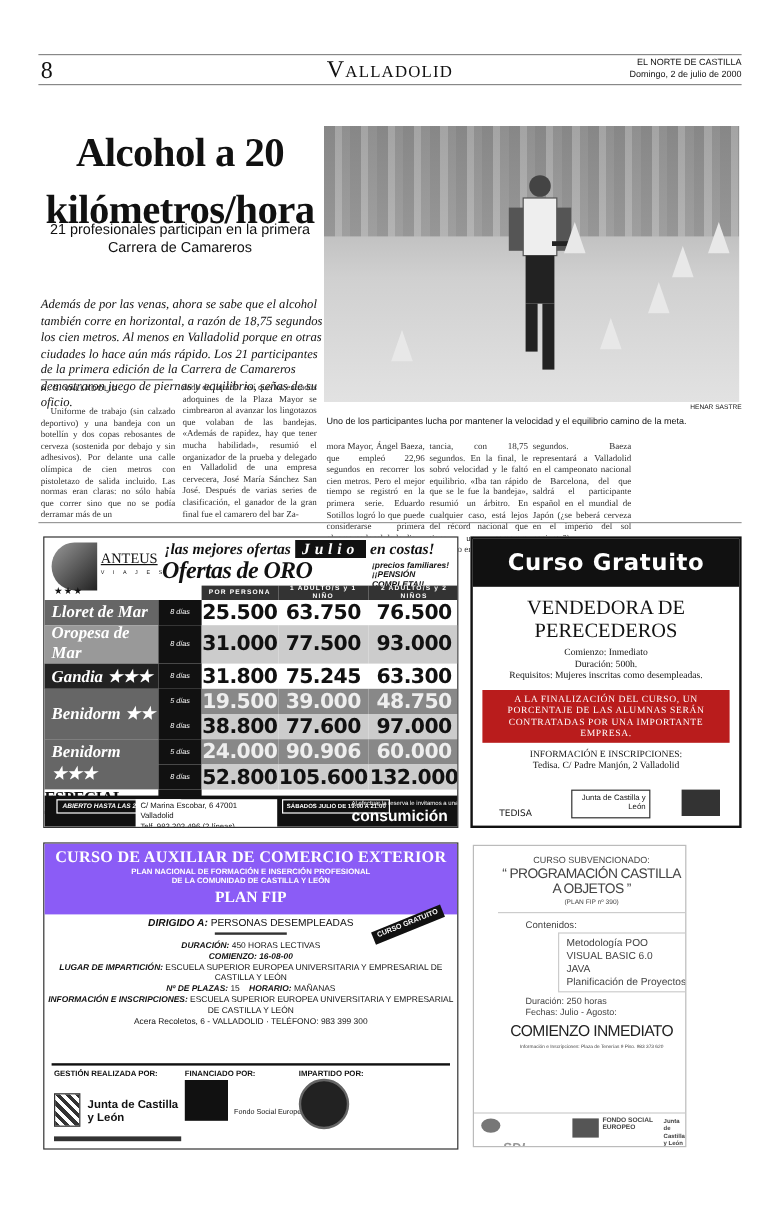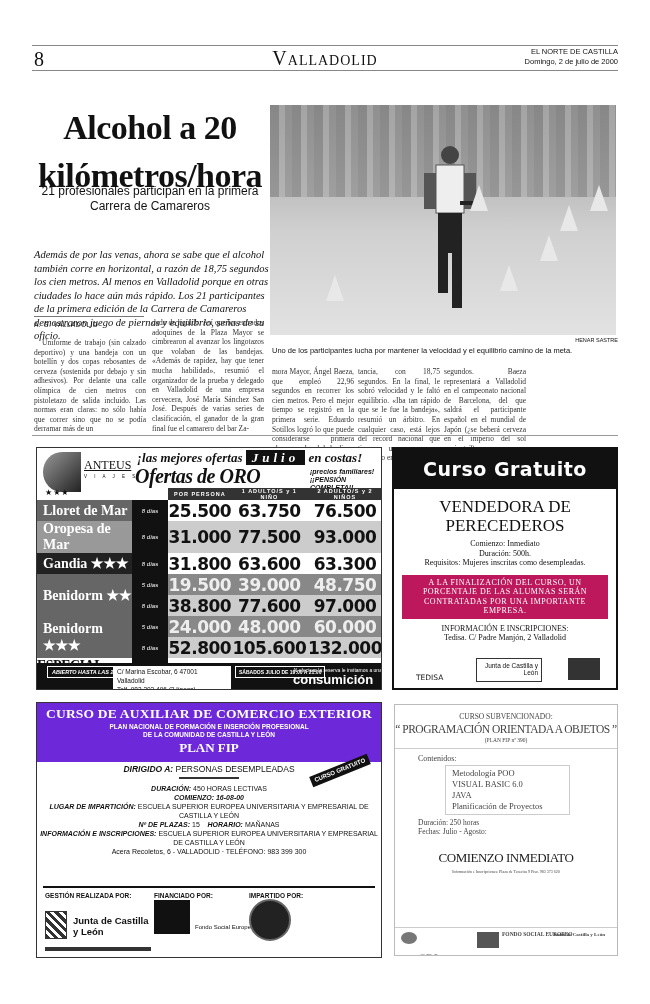--- a/index.html
+++ b/index.html
@@ -39,50 +39,50 @@
   .ad1 .brand-sub { position:absolute; left:47px; top:26px; font-size:4.5px; letter-spacing:3px; }
   .ad1 .stars { position:absolute; left:8px; top:40px; font-size:8px; letter-spacing:1px; }
   .ad1 .tag1 { position:absolute; left:100px; top:2px; font-size:13px; font-weight:bold; font-style: italic; font-family:"Liberation Serif",serif; }
   .ad1 .julio { background:#111; color:#fff; padding:0 6px; letter-spacing:4px; }
   .ad1 .tag2 { position:absolute; left:98px; top:17px; font-size:20px; font-weight:bold; font-style: italic; font-family:"Liberation Serif",serif; letter-spacing: -0.5px; }
   .ad1 .tag3 { position:absolute; left:273px; top:20px; font-size:7px; font-weight:bold; font-style:italic; line-height:8px; }
   .ad1 table { position:absolute; left:0; top:40px; width:346px; border-collapse: collapse; }
   .ad1 th { font-size:5.5px; color:#fff; background:#333; letter-spacing:1px; height:7px; font-weight:bold; }
   .ad1 th.blank { background: transparent; }
   .ad1 td { height:21px; }
-  .ad1 .dest { width:95px; font-family:"Liberation Serif",serif; font-size:14px; font-weight:bold; color:#fff; padding-left:6px; background:#666; }
+  .ad1 .dest { width:95px; font-family:"Liberation Serif",serif; font-size:14px; font-weight:bold; font-style:italic; color:#fff; padding-left:6px; background:#666; }
   .ad1 .dest.dark { background:#222; }
   .ad1 .dest.light { background:#999; }
   .ad1 .days { width:36px; background:#111; color:#fff; font-size:6px; font-style: italic; text-align:center; }
   .ad1 .p { text-align:center; font-size:17px; font-weight:bold; font-family:"DejaVu Sans",sans-serif; letter-spacing:-0.5px; }
   .ad1 tr.g td.p { background:#ccc; }
   .ad1 tr.dg td.p { background:#888; color:#eee; }
   .ad1 .ten { font-family:"Liberation Serif",serif; font-size:14px; font-weight:bold; letter-spacing:-0.5px; }
   .ad1 .foot { position:absolute; left:0; bottom:0; width:346px; height:26px; background:#111; color:#fff; }
   .ad1 .foot .open { position:absolute; left:10px; top:3px; border:1px solid #fff; font-size:5.5px; font-style: italic; font-weight:bold; padding:1px 4px; line-height:8px; text-align:center; }
   .ad1 .foot .addr { position:absolute; left:76px; top:3px; font-size:6.5px; background:#fff; color:#111; padding:1px 4px; line-height:9px; width:118px; }
   .ad1 .foot .sat { position:absolute; left:198px; top:3px; border:1px solid #fff; font-size:5px; font-weight:bold; padding:1px 3px; line-height:8px; text-align:center; }
   .ad1 .foot .cons { position:absolute; left:256px; top:2px; font-size:7px; line-height:10px; }
   .ad1 .foot .cons b { font-size:13px; }
 
   
   .ad2 { left: 392px; top: 447px; width: 226px; height: 243px; border: 2px solid #111; background: #fff; text-align:center; overflow:hidden; }
   .ad2 .bar { background:#111; color:#fff; font-family:"DejaVu Sans",sans-serif; font-weight:bold; font-size:19px; height:40px; line-height:40px; letter-spacing:0.5px; }
   .ad2 .title { margin-top:8px; font-family:"Liberation Serif",serif; font-size:17px; line-height:19px; }
   .ad2 .meta { font-family:"Liberation Serif",serif; font-size:8px; line-height:9.5px; margin-top:4px; }
-  .ad2 .box { background:#be185d; color:#fff; margin:7px 8px 0 8px; font-family:"Liberation Serif",serif; font-size:8px; line-height:9.5px; padding:3px 16px; letter-spacing:0.5px; }
+  .ad2 .box { background:#b91c1c; color:#fff; margin:7px 8px 0 8px; font-family:"Liberation Serif",serif; font-size:8px; line-height:9.5px; padding:3px 16px; letter-spacing:0.5px; }
   .ad2 .info { margin-top:5px; font-family:"Liberation Serif",serif; font-size:8px; line-height:9.5px; }
   .ad2 .logos { position:absolute; left:0; right:0; bottom:6px; height:24px; }
   .ad2 .tedisa { position:absolute; left:22px; bottom:0; font-family:"DejaVu Sans",sans-serif; font-weight:normal; font-size:7.5px; }
   .ad2 .junta { position:absolute; left:82px; bottom:0; width:66px; height:24px; border:1px solid #333; font-family:"Liberation Sans",sans-serif; font-size:6.5px; line-height:7px; text-align:right; padding-right:3px; padding-top:3px; }
   .ad2 .eu { position:absolute; right:16px; bottom:2px; width:32px; height:22px; background:#333; }
 
   
   .ad3 { left: 36px; top: 702px; width: 346px; height: 256px; border: 1px solid #333; background:#fff; font-family:"Liberation Sans",sans-serif; text-align:center; overflow:hidden; }
-  .ad3 .top { background:#6d28d9; color:#fff; height:59px; padding-top:3px;text-align:center; }
+  .ad3 .top { background:#8b5cf6; color:#fff; height:59px; padding-top:3px;text-align:center; }
   .ad3 .top .t1 { font-family:"Liberation Serif",serif; font-weight:bold; font-size:13.5px; letter-spacing:0.2px; }
   .ad3 .top .t2 { font-size:6.5px; font-weight:bold; line-height:8px; margin-top:1px; }
   .ad3 .top .t3 { font-family:"Liberation Serif",serif; font-weight:bold; font-size:13px; margin-top:1px; }
   .ad3 .body { font-size:7px; line-height:9px; padding-top:3px; }
   .ad3 .body b { font-style: italic; }
   .ad3 .dir { font-size:8.5px; margin-bottom:3px; }
   .ad3 .rule { width:60px; height:2px; background:#333; margin:0 auto 5px auto; }
   .ad3 .stamp { position:absolute; left:272px; top:62px; background:#111; color:#fff; font-size:6px; font-weight:bold; padding:2px 4px; transform: rotate(-22deg); line-height:7px; }
   .ad3 .hr { position:absolute; left:6px; right:6px; top:183px; height:2px; background:#111; }
   .ad3 .lbl { position:absolute; top:189px; font-size:6.5px; font-weight:bold; }
@@ -90,29 +90,29 @@
   .ad3 .jcl .shield { position:absolute; left:0; top:6px; width:22px; height:28px; border:1px solid #333; background: repeating-linear-gradient(45deg,#333 0 3px,#fff 3px 6px); }
   .ad3 .jcl .txt { position:absolute; left:28px; top:10px; font-size:9.5px; font-weight:bold; line-height:11px; text-align:left; }
   .ad3 .jcl .strip { position:absolute; left:0; bottom:0; width:106px; height:4px; background:#333; }
   .ad3 .eu { position:absolute; left:117px; top:197px; width:36px; height:34px; background:#111; }
   .ad3 .fse { position:absolute; left:158px; top:220px; font-size:6px; line-height:8px; text-align:left; }
   .ad3 .escal-seal { position:absolute; left:212px; top:196px; width:42px; height:42px; border-radius:50%; background:#222; border:2px solid #666; }
   .ad3 .escal { position:absolute; left:258px; top:194px; text-align:left; font-size:5px; line-height:6px; font-weight:bold; width:86px; }
   .ad3 .escal .nm { font-size:11px; line-height:11px; }
 
   
-  .ad4 { left: 394px; top: 704px; width: 224px; height: 252px; border:1px solid #bbb; background:#fff; font-family:Liberation Serif, serif; color:#444; overflow:hidden; }
+  .ad4 { left: 394px; top: 704px; width: 178px; height: 252px; border:1px solid #bbb; background:#fff; font-family:Liberation Sans, sans-serif; color:#444; overflow:hidden;padding-left:20px; }
   .ad4 .h1 { text-align:center; font-size:7.5px; margin-top:7px; }
   .ad4 .h2 { text-align:center; font-size:11.5px; letter-spacing:-0.5px; margin-top:2px; }
   .ad4 .h3 { text-align:center; font-size:5.5px; margin-top:2px; }
   .ad4 .div { height:1px; background:#ccc; margin:5px 0; }
   .ad4 .cont { font-size:8px; margin-left:23px; }
   .ad4 .list { margin:2px 0 0 50px; width:125px; border:1px solid #ccc; padding:2px 6px; font-size:8.5px; line-height:11px; }
   .ad4 .dur { font-size:7.5px; margin-left:23px; margin-top:3px; line-height:9px; }
-  .ad4 .start { text-align:center; font-size:13px; color:#222; margin-top:14px; letter-spacing:-0.5px; }
+  .ad4 .start { text-align:center; font-size:13px; color:#222; margin-top:3px; letter-spacing:-0.5px; }
   .ad4 .inf { text-align:center; font-size:4px; margin-top:3px; }
   .ad4 .logos { position:absolute; left:0; right:0; bottom:4px; height:24px; border-top:1px solid #ccc; padding-top:2px; }
   .ad4 .sdi { position:absolute; left:6px; top:4px; width:48px; height:18px; }
   .ad4 .sdi .ov { position:absolute; left:0; top:0; width:16px; height:12px; border-radius:50%; background:#777; }
   .ad4 .sdi .t { position:absolute; left:18px; top:0; font-size:11px; font-style:italic; font-weight:bold; color:#999;margin-top:19px; }
   .ad4 .eu { position:absolute; left:82px; top:4px; width:22px; height:16px; background:#555; }
   .ad4 .fse { position:absolute; left:107px; top:3px; font-size:5.5px; line-height:6px; font-weight:bold; }
   .ad4 .jcl { position:absolute; left:158px; top:4px; font-size:5px; line-height:6px; font-weight:bold; }
 </style>
 </head>
@@ -196,41 +196,41 @@
       <td class="dest light">Oropesa de Mar</td>
       <td class="days">8 días</td>
       <td class="p">31.000</td>
       <td class="p">77.500</td>
       <td class="p">93.000</td>
     </tr>
     <tr>
       <td class="dest dark">Gandia ★★★</td>
       <td class="days">8 días</td>
       <td class="p">31.800</td>
-      <td class="p">63.600</td>
+      <td class="p">75.245</td>
       <td class="p">63.300</td>
     </tr>
     <tr class="dg">
       <td class="dest" rowspan="2">Benidorm ★★</td>
       <td class="days">5 días</td>
       <td class="p">19.500</td>
       <td class="p">39.000</td>
       <td class="p">48.750</td>
     </tr>
     <tr class="g">
       <td class="days">8 días</td>
       <td class="p">38.800</td>
       <td class="p">77.600</td>
       <td class="p">97.000</td>
     </tr>
     <tr class="dg">
       <td class="dest" rowspan="2">Benidorm ★★★</td>
       <td class="days">5 días</td>
       <td class="p">24.000</td>
-      <td class="p">48.000</td>
+      <td class="p">90.906</td>
       <td class="p">60.000</td>
     </tr>
     <tr class="g">
       <td class="days">8 días</td>
       <td class="p">52.800</td>
       <td class="p">105.600</td>
       <td class="p">132.000</td>
     </tr>
     <tr>
       <td class="ten" style="background:#fff;color:#111;font-style:normal">ESPECIAL TENERIFE</td>
@@ -303,21 +303,21 @@
     <div class="txt">Junta de Castilla y León</div>
     <div class="strip"></div>
   </div>
   <div class="eu"></div>
   <div class="fse">Fondo Social Europeo</div>
   <div class="escal-seal"></div>
 </div>
 
 <div class="abs ad4">
   <div class="h1">CURSO SUBVENCIONADO:</div>
-  <div class="h2">“ PROGRAMACIÓN ORIENTADA A OBJETOS ”</div>
+  <div class="h2">“ PROGRAMACIÓN CASTILLA A OBJETOS ”</div>
   <div class="h3">(PLAN FIP nº 390)</div>
   <div class="div"></div>
   <div class="cont">Contenidos:</div>
   <div class="list">
     <div>Metodología POO</div>
     <div>VISUAL BASIC 6.0</div>
     <div>JAVA</div>
     <div>Planificación de Proyectos</div>
   </div>
   <div class="dur">

